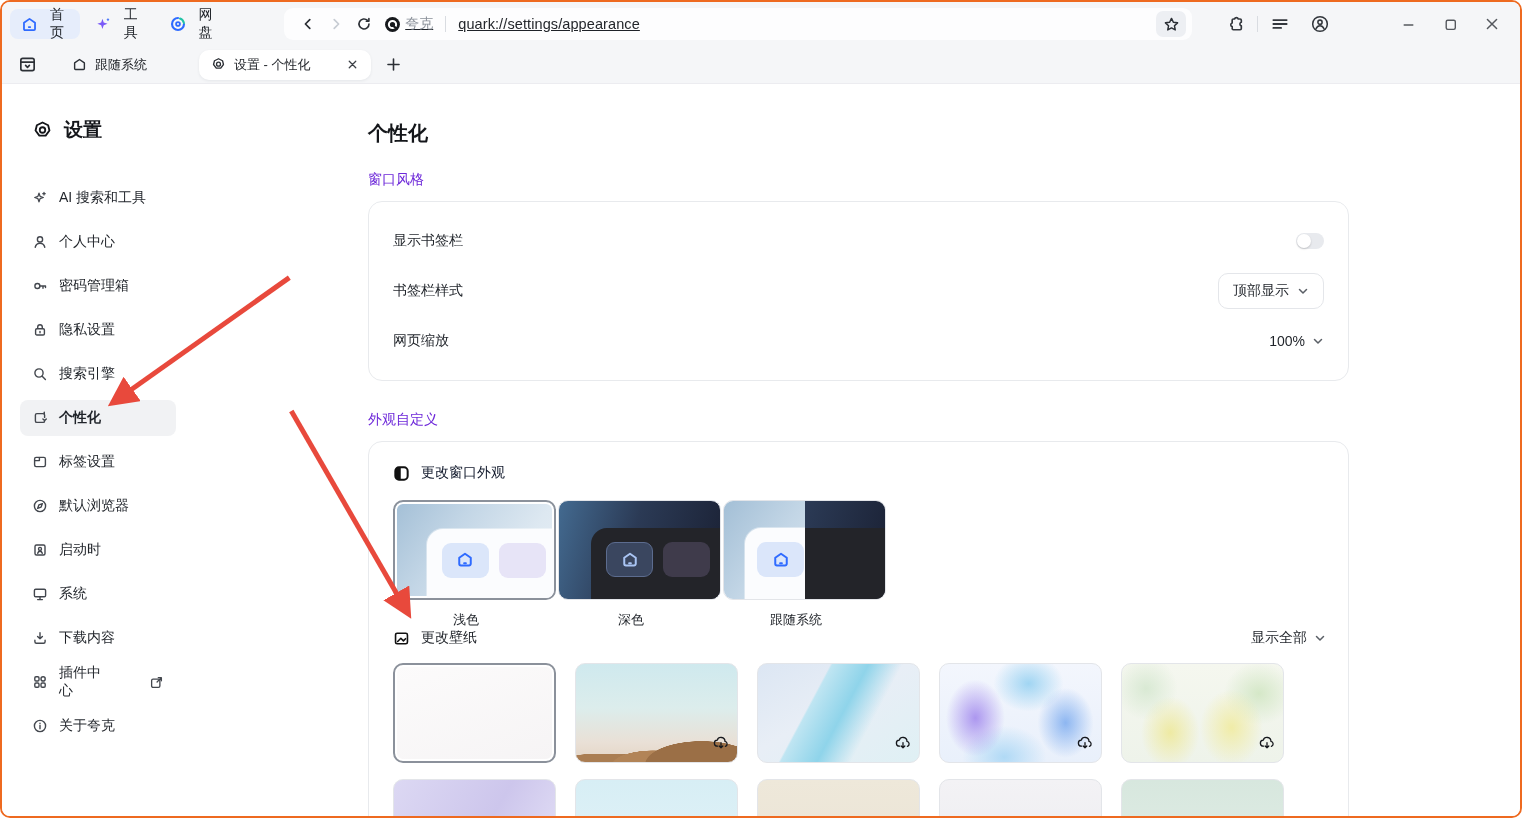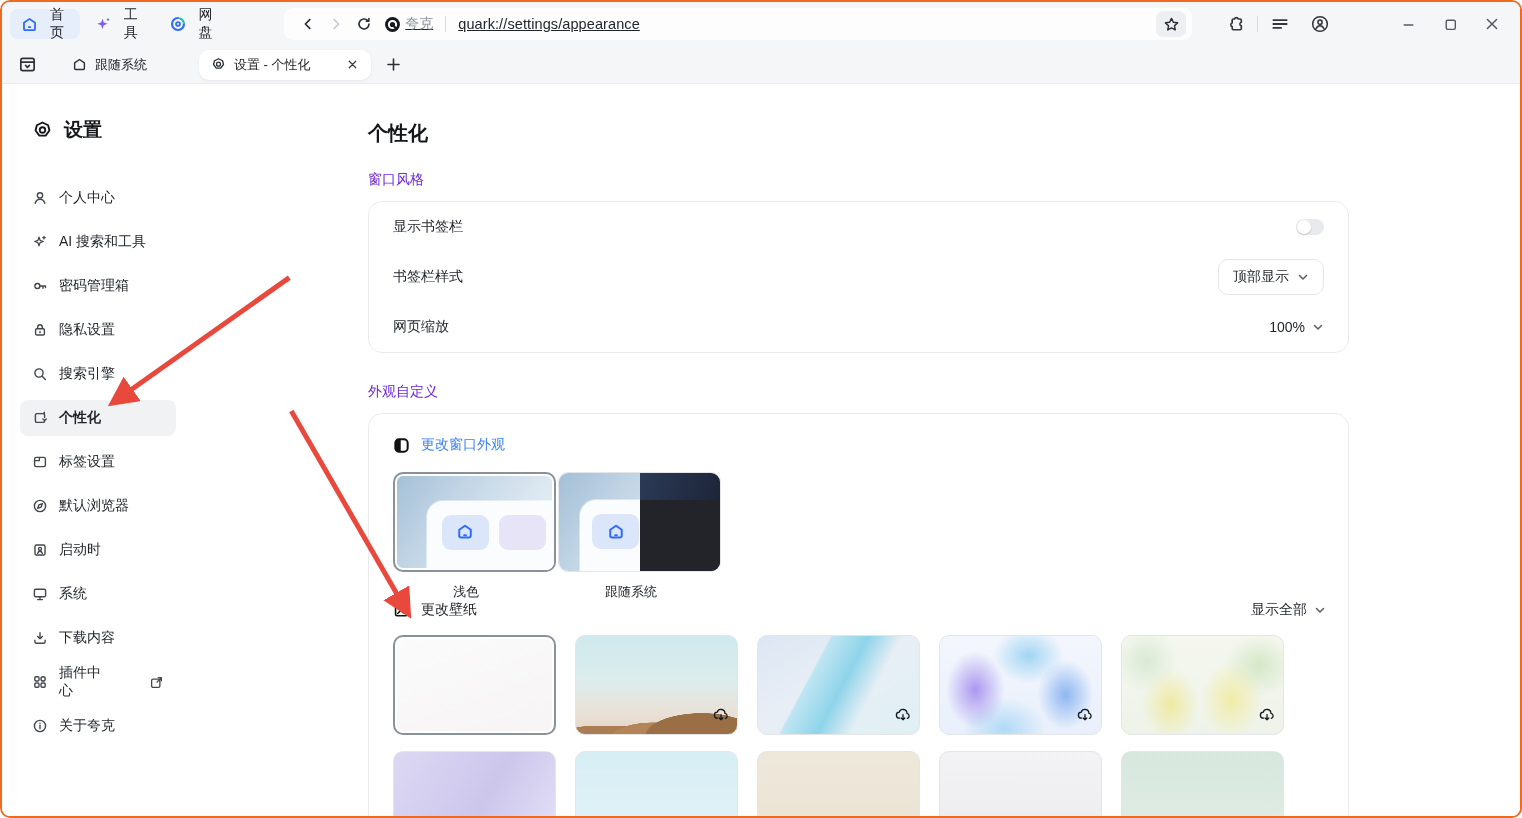--- a/index.html
+++ b/index.html
@@ -53,34 +53,34 @@
                padding:0 12px; width:156px; border-radius:8px; font-size:14px; color:#1f2329; cursor:pointer; }
   .side-item .s-ic { color:#43474e; }
   .side-item.active { background:#f1f2f4; font-weight:700; }
   .ext-ic { margin-left:26px; color:#43474e; }
 
   
   .main { flex:1; padding-top:36px; }
   .page-title { font-size:20px; font-weight:700; color:#14161a; margin-bottom:24px; }
   .section-label { font-size:14px; color:#6d28d9; margin-bottom:12px; }
   .card { width:981px; background:#fff; border:1px solid #e8eaed; border-radius:14px; }
-  .card1 { padding:0 24px; margin-bottom:30px; }
+  .card1 { padding:14px 24px; margin-bottom:30px; }
   .crow { display:flex; align-items:center; justify-content:space-between; height:50px; }
   .crow-label { font-size:14px; color:#1f2329; }
 
   .toggle { width:28px; height:16px; border-radius:9px; background:#e8eaee; position:relative; cursor:pointer; }
   .toggle .knob { position:absolute; left:1px; top:1px; width:14px; height:14px; border-radius:50%;
                   background:#fff; box-shadow:0 1px 2px rgba(0,0,0,.18); }
   .dd-btn { display:flex; align-items:center; gap:8px; height:36px; padding:0 14px; border:1px solid #e4e6ea;
             border-radius:10px; background:#fff; font-size:14px; color:#1f2329; cursor:pointer; }
   .dd-plain { display:flex; align-items:center; gap:7px; font-size:14px; color:#1f2329; cursor:pointer; }
   .chev { color:#5a5f66; display:flex; }
 
   .card2 { padding:22px 24px 24px 24px; height:600px; }
-  .c2-head { display:flex; align-items:center; gap:11px; font-size:14px; color:#3b82f6; margin-bottom:18px; }
+  .c2-head { display:flex; align-items:center; gap:11px; font-size:14px; color:#0f172a; margin-bottom:18px; }
   .theme-row { display:flex; gap:19px; }
   .theme { width:146px; cursor:pointer; }
   .thumb { width:163px; height:100px; border-radius:10px; position:relative; overflow:hidden;
            border:1px solid #e3e5e9; }
   .thumb.selected { border:2px solid #8b919b; box-shadow:inset 0 0 0 2px #fff; }
   .theme-label { text-align:center; font-size:13px; color:#1f2329; margin-top:11px; }
 
   .t-light { background:linear-gradient(125deg,#a3bfd6 0%,#c3d6e6 35%,#dde8f1 70%,#e9eff5 100%); }
   .t-dark  { background:linear-gradient(105deg,#436a90 0%,#2b3a55 45%,#1a2033 100%); }
   .mini-panel { position:absolute; left:20%; top:28%; right:-6px; bottom:-6px; border-top-left-radius:16px; }
@@ -297,35 +297,35 @@
               <path d="M8 1.9l4.3 2.1 1 4-2.9 3.9H5.6L2.7 8l1-4z" stroke-linejoin="round"></path>
               <circle cx="8" cy="7.6" r="2.1"></circle>
             </svg>
         </span>
         <span>设置</span>
       </div>
 
       <nav>
         <div class="side-item">
           <span class="ic s-ic">
+            <svg width="16" height="16" viewBox="0 0 16 16" fill="none" stroke="currentColor" stroke-width="1.3" stroke-linejoin="round">
+                <path d="M7 3.2l1.1 3.2 3.2 1.1-3.2 1.1L7 11.8 5.9 8.6 2.7 7.5l3.2-1.1z"></path>
+                <path d="M12 2.5v2.4M10.8 3.7h2.4" stroke-linecap="round"></path>
+              </svg>
+          </span>
+          <span>AI 搜索和工具</span>
+        </div>
+        <div class="side-item">
+          <span class="ic s-ic">
             <svg width="16" height="16" viewBox="0 0 16 16" fill="none" stroke="currentColor" stroke-width="1.4" stroke-linecap="round">
                 <circle cx="8" cy="5.4" r="2.6"></circle>
                 <path d="M3.2 13.3c.7-2.7 2.5-4 4.8-4s4.1 1.3 4.8 4"></path>
               </svg>
           </span>
           <span>个人中心</span>
-        </div>
-        <div class="side-item">
-          <span class="ic s-ic">
-            <svg width="16" height="16" viewBox="0 0 16 16" fill="none" stroke="currentColor" stroke-width="1.3" stroke-linejoin="round">
-                <path d="M7 3.2l1.1 3.2 3.2 1.1-3.2 1.1L7 11.8 5.9 8.6 2.7 7.5l3.2-1.1z"></path>
-                <path d="M12 2.5v2.4M10.8 3.7h2.4" stroke-linecap="round"></path>
-              </svg>
-          </span>
-          <span>AI 搜索和工具</span>
         </div>
         <div class="side-item">
           <span class="ic s-ic">
             <svg width="16" height="16" viewBox="0 0 16 16" fill="none" stroke="currentColor" stroke-width="1.4" stroke-linecap="round">
                 <circle cx="5.4" cy="8" r="2.5"></circle>
                 <path d="M7.9 8h5.6M11 8v2.2M13.5 8v1.6"></path>
               </svg>
           </span>
           <span>密码管理箱</span>
         </div>
@@ -491,20 +491,34 @@
                       <path d="M3.4 6.2L8 3l4.6 3.2v4.8a1.4 1.4 0 0 1-1.4 1.4H4.8a1.4 1.4 0 0 1-1.4-1.4z"></path>
                       <path d="M7.3 10.6h1.4" stroke-linecap="round"></path>
                     </svg>
                   </span>
                 <span class="pill p2"></span>
               </div>
             </div>
             <div class="theme-label">浅色</div>
           </div>
 
+          <div class="theme">
+            <div class="thumb t-dark">
+              <div class="mini-panel">
+                <span class="pill p1">
+                    <svg width="20" height="20" viewBox="0 0 16 16" fill="none" stroke="currentColor" stroke-width="1.6" stroke-linejoin="round">
+                      <path d="M3.4 6.2L8 3l4.6 3.2v4.8a1.4 1.4 0 0 1-1.4 1.4H4.8a1.4 1.4 0 0 1-1.4-1.4z"></path>
+                      <path d="M7.3 10.6h1.4" stroke-linecap="round"></path>
+                    </svg>
+                  </span>
+                <span class="pill p2"></span>
+              </div>
+            </div>
+            <div class="theme-label">深色</div>
+          </div>
 
           <div class="theme">
             <div class="thumb">
               <div class="half l">
                 <div class="inner t-light" style="position:absolute;">
                   <div class="mini-panel" style="left:13%; top:28%;">
                     <span class="pill p1" style="left:12px;">
                         <svg width="20" height="20" viewBox="0 0 16 16" fill="none" stroke="currentColor" stroke-width="1.6" stroke-linejoin="round">
                           <path d="M3.4 6.2L8 3l4.6 3.2v4.8a1.4 1.4 0 0 1-1.4 1.4H4.8a1.4 1.4 0 0 1-1.4-1.4z"></path>
                           <path d="M7.3 10.6h1.4" stroke-linecap="round"></path>

